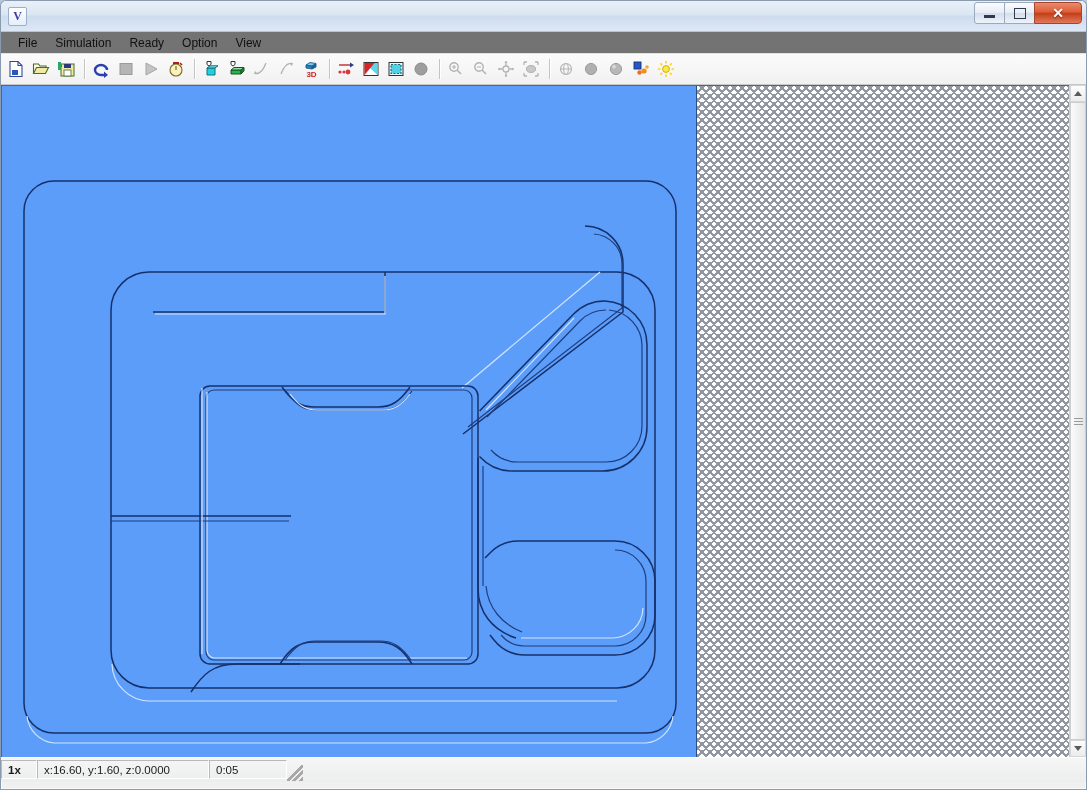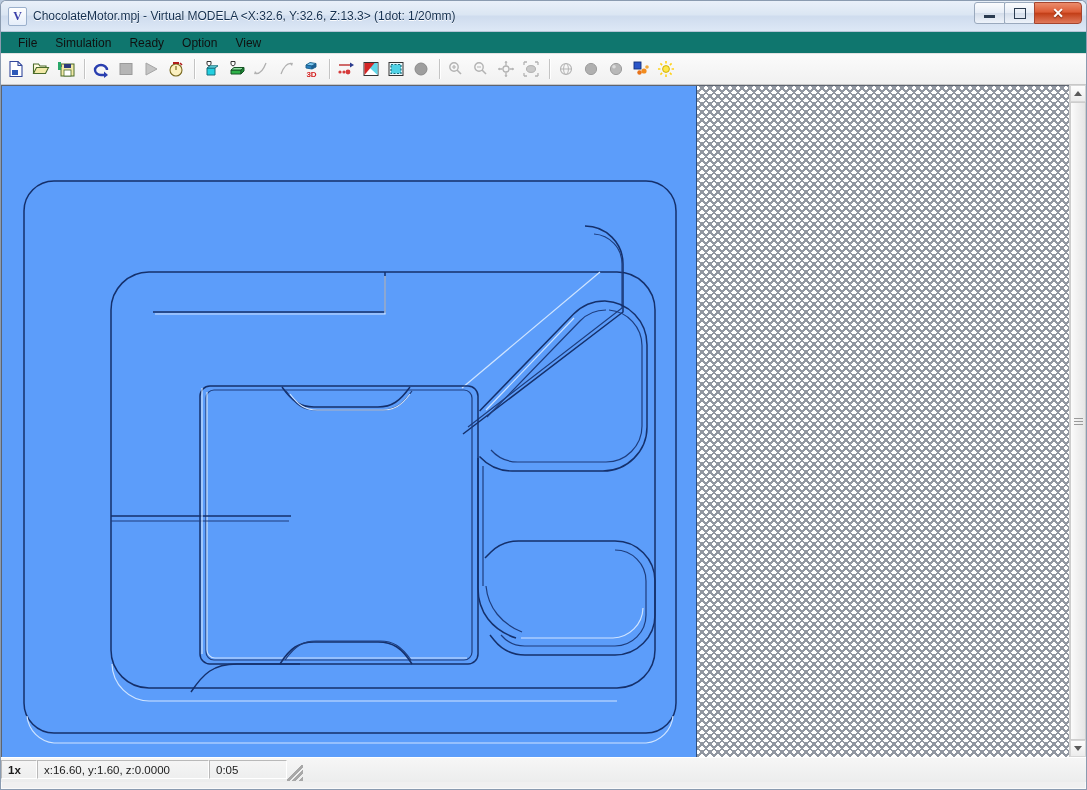--- a/index.html
+++ b/index.html
@@ -73,21 +73,21 @@
     background: linear-gradient(180deg,#eb8c6c 0%, #dd5c36 45%, #c33f18 52%, #e0795b 100%);
   }
   .glyph-min { width: 11px; height: 3px; background:#2b3b50; margin-top:6px; }
   .glyph-max { width: 10px; height: 9px; border: 1.6px solid #2b3b50; }
   .glyph-close { color: #fff; font-size: 14px; font-weight: bold; line-height: 1;
                  text-shadow: 0 1px 1px rgba(90,20,0,0.8); font-family:"Liberation Sans",sans-serif; }
 
   
   .menubar {
     height: 21px;
-    background: #0f766e;
+    background: #737373;
     display: flex; align-items: center;
     padding-left: 8px;
     border-bottom: 1px solid #e2e2e2;
   }
   .menu-item {
     font-size: 12px; color: #101010;
     padding: 2px 9px;
     cursor: default;
   }
 
@@ -225,21 +225,20 @@
 </head>
 <body>
 
 <div id="app">
 <div class="window">
 
   <div class="titlebar">
     <div class="title-logo">
       <span>V</span>
     </div>
-    <div class="title-text">ChocolateMotor.mpj - Virtual MODELA &lt;X:32.6, Y:32.6, Z:13.3&gt;  (1dot: 1/20mm)</div>
     <div class="caption-buttons">
       <div class="capbtn first">
         <div class="glyph-min"></div>
       </div>
       <div class="capbtn">
         <div class="glyph-max"></div>
       </div>
       <div class="capbtn close">
         <div class="glyph-close">✕</div>
       </div>

